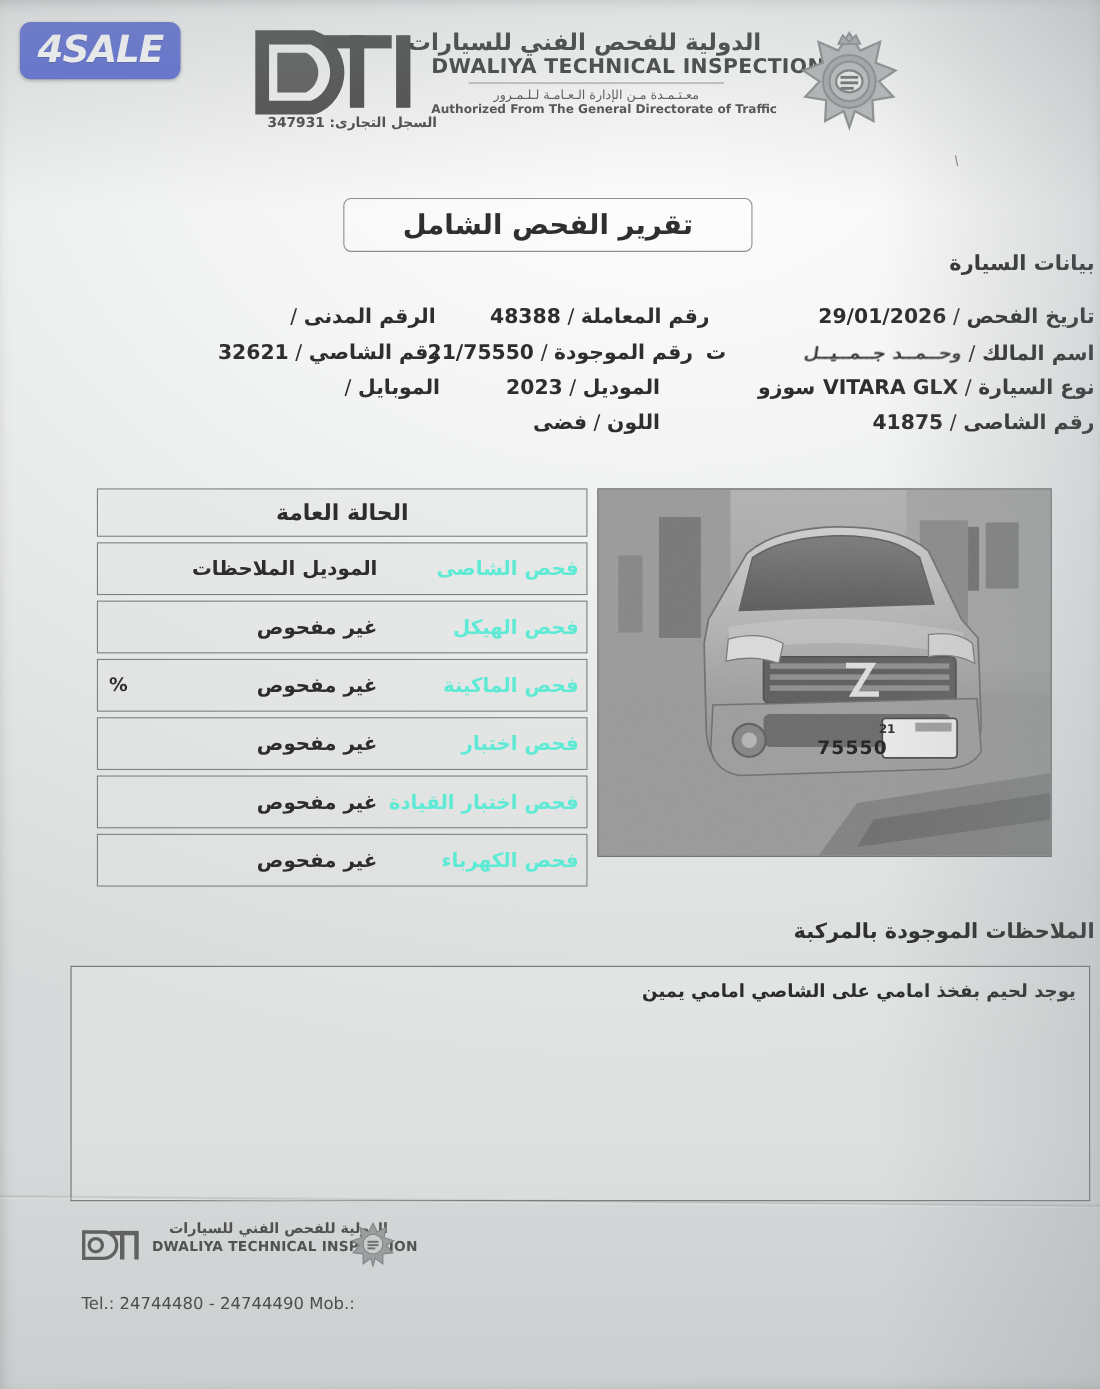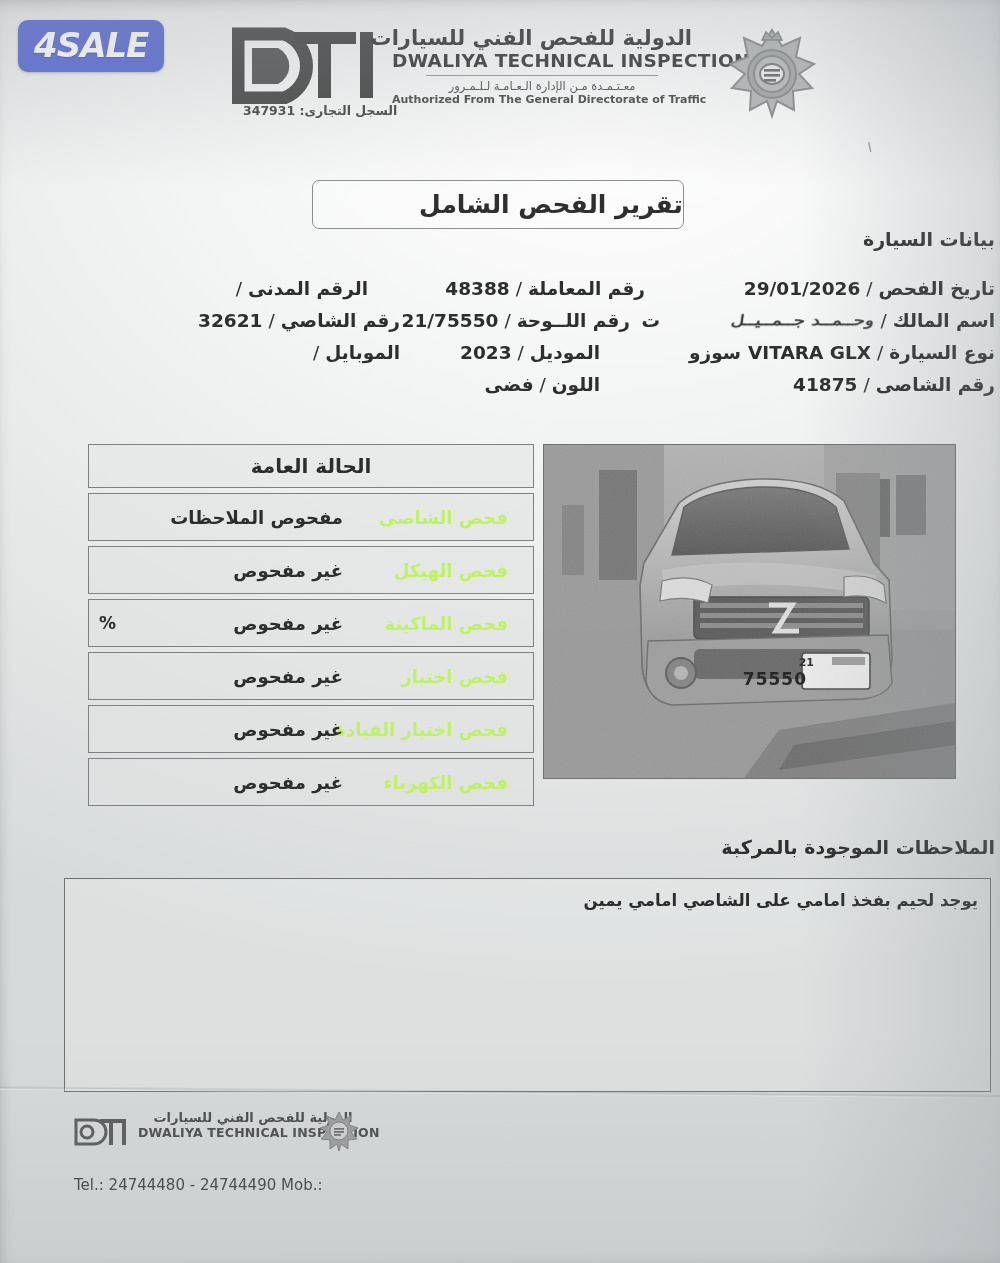--- a/index.html
+++ b/index.html
@@ -74,21 +74,21 @@
   .emblem{position:absolute;left:724px;top:24px;width:96px;height:96px;}
   .pen-mark{
     position:absolute;left:868px;top:140px;font-size:13px;color:#6d6d6d;
     transform:rotate(-12deg);opacity:.75;
   }
 
   
   .title-box{
     position:absolute;left:312px;top:180px;width:370px;height:47px;
     border:1.4px solid #8d8f8f;border-radius:7px;
-    display:flex;align-items:center;justify-content:flex-start;
+    display:flex;align-items:center;justify-content:center;
     background:rgba(255,255,255,.25);
   }
   .title-box span{font-size:25px;font-weight:bold;color:#2f2f2f;}
 
   
   .vd-heading{
     position:absolute;right:5px;top:228px;font-size:19px;font-weight:bold;color:#303030;
   }
   .vd-grid{position:absolute;left:0;top:278px;width:1000px;height:130px;}
   .vd-cell{position:absolute;white-space:nowrap;font-size:18.5px;color:#2e2e2e;font-weight:bold;}
@@ -108,21 +108,21 @@
   .cond-head{
     height:42px;border:1.4px solid #7e8081;background:rgba(228,230,230,.6);
     display:flex;align-items:center;justify-content:center;
     font-size:20px;font-weight:bold;color:#2d2d2d;margin-bottom:5px;
   }
   .cond-row{
     height:46px;border:1.4px solid #7e8081;background:rgba(224,226,226,.55);
     display:flex;align-items:center;margin-bottom:5px;position:relative;
   }
   .cond-label{
-    position:absolute;right:25px;font-size:18px;font-weight:bold;color:#bef264;white-space:nowrap;
+    position:absolute;right:7px;font-size:18px;font-weight:bold;color:#5eead4;white-space:nowrap;
   }
   .cond-value{
     position:absolute;right:190px;font-size:18px;font-weight:bold;color:#2d2d2d;white-space:nowrap;
   }
   .cond-pct{
     position:absolute;left:10px;font-size:17px;font-weight:bold;color:#2d2d2d;direction:ltr;
   }
 
   
   .photo-frame{
@@ -225,32 +225,32 @@
   <div class="vd-heading">بيانات السيارة</div>
 
   <div class="vd-grid">
 
     <div class="vd-cell" style="right:5px;top:0;">
       <span class="vd-label">تاريخ الفحص</span><span class="vd-sep">/</span><span class="vd-val latin">29/01/2026</span>
     </div>
     <div class="vd-cell" style="right:355px;top:0;text-align:center;">
       <span class="vd-label">رقم المعاملة</span><span class="vd-sep">/</span><span class="vd-val latin">48388</span>
     </div>
-    <div class="vd-cell" style="right:632px;top:0;">
+    <div class="vd-cell" style="right:604px;top:0;">
       <span class="vd-label">الرقم المدنى</span><span class="vd-sep">/</span><span class="vd-val"></span>
     </div>
 
     <div class="vd-cell" style="right:5px;top:32px;">
       <span class="vd-label">اسم المالك</span><span class="vd-sep">/</span><span class="redacted">وحــمــد جــمــيــل</span>
     </div>
     <div class="vd-cell" style="right:340px;top:32px;">
       <span class="vd-val">ت</span>
     </div>
     <div class="vd-cell" style="right:370px;top:32px;">
-      <span class="vd-label">رقم اللــوحة</span><span class="vd-sep">/</span><span class="vd-val latin">21/75550</span>
+      <span class="vd-label">رقم الموجودة</span><span class="vd-sep">/</span><span class="vd-val latin">21/75550</span>
     </div>
     <div class="vd-cell" style="right:600px;top:32px;">
       <span class="vd-label">رقم الشاصي</span><span class="vd-sep">/</span><span class="vd-val latin">32621</span>
     </div>
 
     <div class="vd-cell" style="right:5px;top:64px;">
       <span class="vd-label">نوع السيارة</span><span class="vd-sep">/</span><span class="vd-val latin">VITARA GLX</span><span style="margin-right:7px;"></span><span class="vd-val">سوزو</span>
     </div>
     <div class="vd-cell" style="right:400px;top:64px;">
       <span class="vd-label">الموديل</span><span class="vd-sep">/</span><span class="vd-val latin">2023</span>
@@ -265,21 +265,21 @@
     <div class="vd-cell" style="right:400px;top:96px;">
       <span class="vd-label">اللون</span><span class="vd-sep">/</span><span class="vd-val">فضى</span>
     </div>
   </div>
 
   <div class="cond-table">
     <div class="cond-head">الحالة العامة</div>
 
     <div class="cond-row">
       <span class="cond-label">فحص الشاصى</span>
-      <span class="cond-value">مفحوص الملاحظات</span>
+      <span class="cond-value">الموديل الملاحظات</span>
       <span class="cond-pct"></span>
     </div>
     <div class="cond-row">
       <span class="cond-label">فحص الهيكل</span>
       <span class="cond-value">غير مفحوص</span>
       <span class="cond-pct"></span>
     </div>
     <div class="cond-row">
       <span class="cond-label">فحص الماكينة</span>
       <span class="cond-value">غير مفحوص</span>

